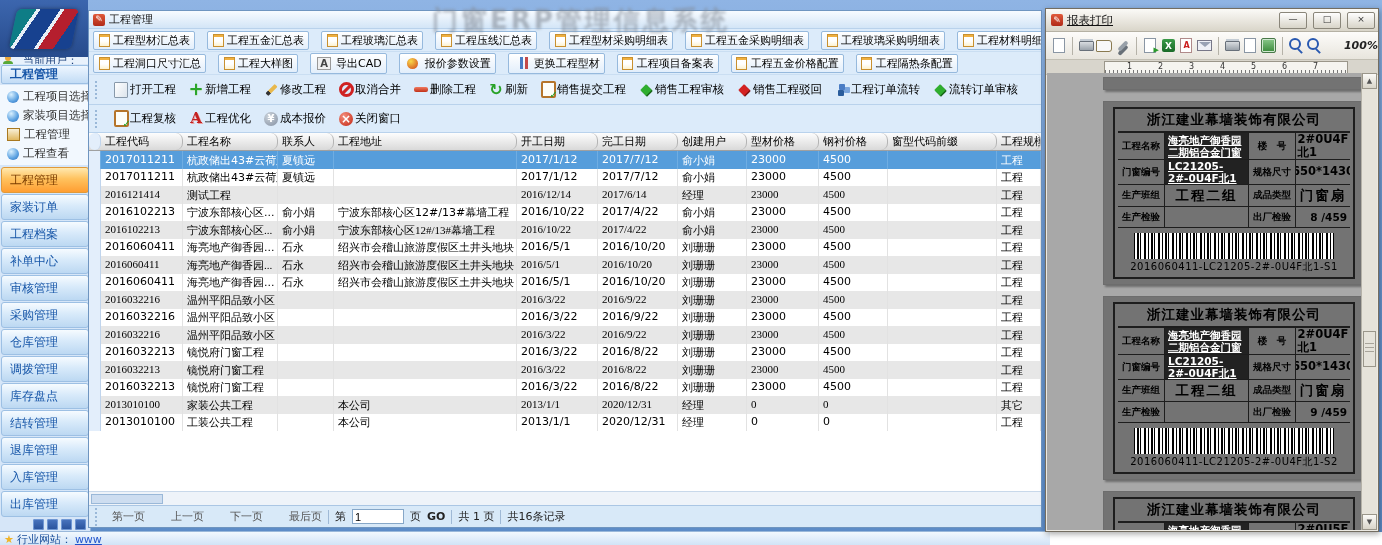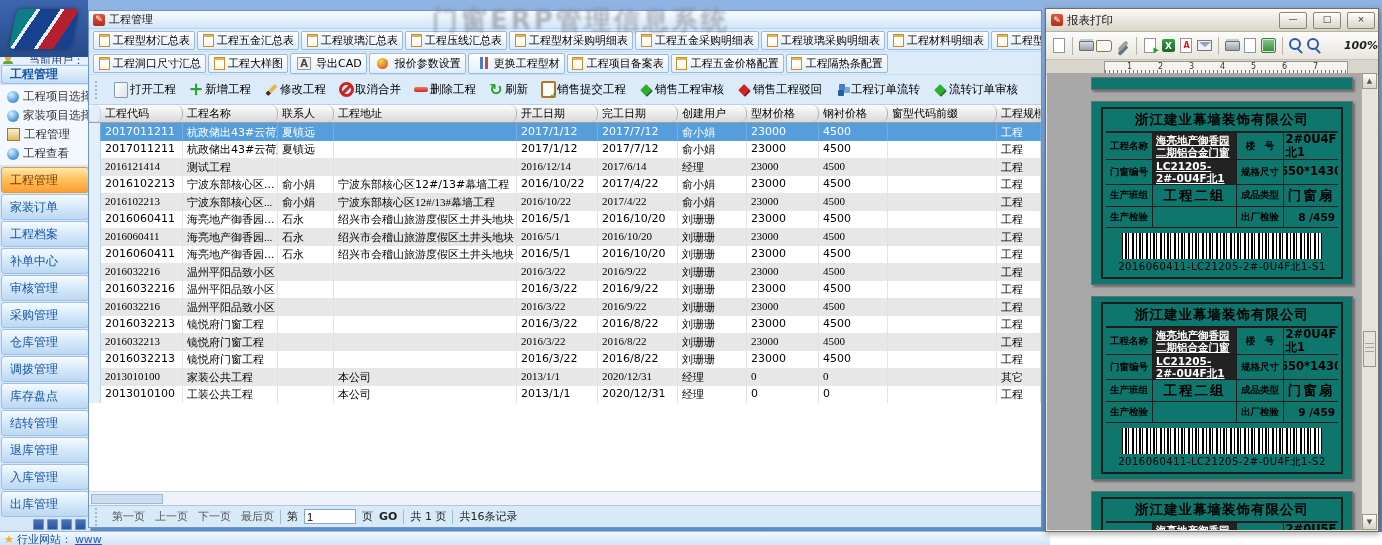--- a/index.html
+++ b/index.html
@@ -10,21 +10,21 @@
     background:linear-gradient(#8fb4e4,#6b97d0 40%,#5d8cc7);}
   
   #logo{position:absolute;left:0;top:0;width:88px;height:57px;
     background:linear-gradient(#3c66ae,#274b8c);display:flex;align-items:center;justify-content:center;}
   .emblem{width:62px;height:40px;border-radius:5px;transform:skewX(-12deg);
     background:linear-gradient(115deg,#0e7d86 0 24%,#e8f0f8 24% 29%,#17418f 29% 54%,#e8f0f8 54% 59%,#b51f2e 59% 78%,#17418f 78% 100%);
     box-shadow:0 0 4px rgba(0,0,0,.4);}
   
   #sidebar{position:absolute;left:0;top:57px;width:90px;height:474px;background:#d6e6f8;
     border-right:1px solid #8fb0d8;display:flex;flex-direction:column;overflow:hidden;}
-  #sb-user{height:18px;display:flex;align-items:center;gap:16px;font-size:11px;color:#1a3f7a;
+  #sb-user{height:18px;display:flex;align-items:center;gap:10px;font-size:11px;color:#1a3f7a;
     background:#e9f2fc;padding-left:3px;white-space:nowrap;overflow:hidden;}
   .person-icon{width:10px;height:12px;position:relative;flex:0 0 auto;}
   .person-icon::before{content:"";position:absolute;left:2px;top:0;width:6px;height:6px;border-radius:50%;background:#e8a63a;}
   .person-icon::after{content:"";position:absolute;left:0;top:6px;width:10px;height:6px;border-radius:3px 3px 0 0;background:#58a838;}
   #sb-panel-header{height:22px;display:flex;align-items:center;padding-left:8px;font-size:12px;font-weight:bold;
     color:#1756a8;background:linear-gradient(#eef6ff,#c2dcf5);border:1px solid #9dc0e4;border-radius:2px;margin:1px;}
   #sb-items{background:#f2f8fe;padding:2px 0;}
   .sb-item{height:19px;display:flex;align-items:center;gap:4px;padding-left:7px;font-size:11.5px;color:#333;
     white-space:nowrap;overflow:hidden;cursor:default;}
   .sic{flex:0 0 auto;display:inline-block;}
@@ -43,21 +43,21 @@
     display:flex;align-items:center;gap:3px;font-size:11px;color:#1a4f9a;padding-left:4px;z-index:5;}
   .star-ic{color:#f0b429;font-size:11px;line-height:1;}
   #statusbar a{color:#2255cc;text-decoration:underline;font-size:11px;}
   
   #childwin{position:absolute;left:88px;top:10px;width:954px;height:518px;background:#dcebfa;
     border:1px solid #6f95c0;box-sizing:border-box;display:flex;flex-direction:column;overflow:hidden;}
   #cw-title{height:17px;flex:0 0 auto;display:flex;align-items:center;gap:4px;padding-left:4px;
     background:linear-gradient(#f7fbff,#d3e5f7);border-bottom:1px solid #b9d2ec;font-size:11px;color:#111;}
   .cw-ico{width:12px;height:12px;border-radius:2px;background:linear-gradient(#e05a3a,#b02a18);
     color:#fff;font-size:9px;display:flex;align-items:center;justify-content:center;line-height:1;}
-  .tabrow{height:22px;flex:0 0 auto;display:flex;align-items:center;gap:2px;padding-left:4px;
+  .tabrow{height:22px;flex:0 0 auto;display:flex;align-items:center;gap:12px;padding-left:4px;
     background:#dcebfa;border-bottom:1px solid #cadef2;white-space:nowrap;overflow:hidden;}
   .tab{display:inline-flex;align-items:center;gap:3px;padding:1px 4px;font-size:11px;color:#000;
     background:linear-gradient(#ffffff,#e2eefb);border:1px solid #96b9dd;border-radius:2px;cursor:pointer;flex:0 0 auto;}
   .toolrow{flex:0 0 auto;display:flex;align-items:center;gap:1px;padding-left:6px;background:#dcebfa;
     border-bottom:1px solid #b9d2ec;white-space:nowrap;overflow:hidden;}
   .toolrow.big{height:29px;}
   .toolrow.small{height:27px;}
   .grip{width:4px;height:18px;border-left:2px dotted #9ab8d8;margin-right:5px;flex:0 0 auto;}
   .tbtn{display:inline-flex;align-items:center;gap:0;padding:2px 5px;font-size:11.5px;color:#000;cursor:pointer;flex:0 0 auto;}
   
@@ -102,34 +102,34 @@
   .cell{font-size:11px;color:#000;padding:1.5px 0 0 4px;border-right:1px solid #e2e2e2;overflow:hidden;}
   .sel-col{background:#e3eefb;border-right:1px solid #c0d4ec;}
   .trow.alt{background:#e7e7e7;font-family:Liberation Serif, serif;}
   .trow.sel{background:#569ddb;}
   .trow.sel .cell{color:#fff;border-right-color:#6fAde2;}
   
   #hscroll{flex:0 0 13px;background:#eef3f9;border-top:1px solid #c8d8ea;position:relative;}
   #hscroll .thumb{position:absolute;left:2px;top:2px;width:70px;height:8px;background:#cdddf0;border:1px solid #9ab8d8;}
   #pager{flex:0 0 21px;background:#d8e9f8;border-top:1px solid #aac6e4;display:flex;align-items:center;
     font-size:11px;color:#222;padding-left:6px;gap:6px;white-space:nowrap;overflow:hidden;}
-  #pager-nav{display:inline-flex;gap:10px;color:#555;align-items:center;}
+  #pager-nav{display:inline-flex;gap:26px;color:#555;align-items:center;}
   .pnav{cursor:pointer;}
   .psep{width:1px;height:14px;background:#9fb9d6;}
   #page-input{width:46px;height:13px;font-size:11px;border:1px solid #86a7c8;padding:0 2px;}
   #go-btn{font-weight:bold;cursor:pointer;}
   
   #erp-mark{position:absolute;left:432px;top:3px;z-index:60;font-size:26px;font-weight:bold;letter-spacing:3px;
     color:rgba(130,138,150,.6);filter:blur(1.6px);pointer-events:none;}
   
   #rptwin{position:absolute;left:1045px;top:8px;width:334px;height:524px;z-index:100;background:#ece9e2;
     border:1px solid #736d61;box-sizing:border-box;box-shadow:1px 2px 6px rgba(0,0,0,.35);overflow:hidden;}
   #rw-title{height:22px;display:flex;align-items:center;gap:4px;padding:0 3px 0 5px;
     background:linear-gradient(#fbfaf7,#d9d5c9);border-bottom:1px solid #b5b1a4;font-size:11.5px;color:#111;}
-  #rw-title .title-text{flex:1;}
+  #rw-title .title-text{flex:1;text-decoration:underline;}
   .wbtn{width:26px;height:15px;margin-left:2px;border:1px solid #8a867a;border-radius:2px;font-size:9px;line-height:13px;
     text-align:center;color:#333;background:linear-gradient(#fefefe,#d8d4c8);cursor:pointer;}
   #rpt-toolbar{height:27px;display:flex;align-items:center;padding-left:4px;gap:1px;
     background:linear-gradient(#fdfcfa,#e8e5dd);border-bottom:1px solid #c2bfb4;}
   .rsep{width:1px;height:18px;background:#b5b2a8;margin:0 4px;}
   .rzoom{font-size:11px;font-weight:bold;color:#222;margin-left:20px;font-style:italic;}
   .ric{width:19px;height:17px;display:inline-flex;align-items:center;justify-content:center;position:relative;cursor:pointer;}
   .ric-page::before,.ric-page2::before{content:"";width:10px;height:13px;background:#fff;border:1px solid #8a96a4;}
   .ric-printer::before,.ric-printer2::before{content:"";width:13px;height:8px;border-radius:1px;
     background:linear-gradient(#d8dce0,#9aa2aa);border:1px solid #68707a;box-shadow:0 -3px 0 -1px #c4ccd4;}
@@ -150,21 +150,21 @@
     background:linear-gradient(#8ac88a,#3a8a3a);box-shadow:inset 0 0 0 1px #cfe8cf;}
   .ric-zoom-in-icon::before,.ric-zoom-out-icon::before{content:"";width:8px;height:8px;border:2px solid #2858b0;border-radius:50%;margin:-3px 0 0 -3px;}
   .ric-zoom-in-icon::after,.ric-zoom-out-icon::after{content:"";position:absolute;width:6px;height:2px;background:#2858b0;
     transform:rotate(45deg);right:2px;bottom:2px;}
   #ruler-row{height:14px;background:#d8d5cc;position:relative;border-bottom:1px solid #c2bfb4;}
   #ruler{position:absolute;left:58px;top:1px;width:242px;height:11px;background:#f5f4f0;border:1px solid #9a968a;
     background-image:repeating-linear-gradient(90deg,#777 0 1px,transparent 1px 4px);
     background-size:100% 3px;background-position:0 100%;background-repeat:no-repeat;}
   .rnum{position:absolute;top:0;font-size:8px;color:#333;}
   #preview{position:absolute;left:1px;top:64px;right:16px;bottom:1px;background:#a8a8a8;overflow:hidden;}
-  .page{width:262px;margin-left:44px;background:#0f766e;border:1px solid #6d6d6d;box-shadow:2px 2px 2px rgba(0,0,0,.35);
+  .page{width:262px;margin-left:56px;background:#737373;border:1px solid #6d6d6d;box-shadow:2px 2px 2px rgba(0,0,0,.35);
     position:relative;box-sizing:border-box;}
   .pstrip{height:13px;margin-top:4px;}
   .label-page{margin-top:11px;padding:5px 9px 5px;}
   .linner{border:2px solid #1d1d1d;padding:0 3px 3px;}
   .company{font-family:"DejaVu Serif","Liberation Serif",serif;font-size:13.5px;font-weight:bold;text-align:center;
     letter-spacing:1px;padding:2px 0 2px;border-bottom:2px solid #1d1d1d;white-space:nowrap;overflow:hidden;}
   .ltable{display:grid;grid-template-columns:47px 84px 47px 1fr;grid-template-rows:27px 25px 22px 21px;}
   .lc{border-bottom:1px solid #1d1d1d;border-right:1px solid #1d1d1d;display:flex;align-items:center;overflow:hidden;}
   .lc:nth-child(4n){border-right:none;}
   .lc.lab{font-size:9.5px;font-weight:bold;justify-content:center;letter-spacing:0;padding:0 1px;text-align:center;}
@@ -377,20 +377,39 @@
           <span class="ic ic-reject-icon"></span>
           <span>销售工程驳回</span>
         </div>
         <div class="tbtn">
           <span class="ic ic-transfer-icon"></span>
           <span>工程订单流转</span>
         </div>
         <div class="tbtn">
           <span class="ic ic-approve-icon"></span>
           <span>流转订单审核</span>
+        </div>
+      </div>
+    <div id="tb2" class="toolrow small">
+        <span class="grip"></span>
+        <div class="tbtn">
+          <span class="ic ic-review-icon"></span>
+          <span>工程复核</span>
+        </div>
+        <div class="tbtn">
+          <span class="ic ic-optimize-icon"></span>
+          <span>工程优化</span>
+        </div>
+        <div class="tbtn">
+          <span class="ic ic-cost-icon"></span>
+          <span>成本报价</span>
+        </div>
+        <div class="tbtn">
+          <span class="ic ic-close-window-icon"></span>
+          <span>关闭窗口</span>
         </div>
       </div>
     <div id="tablewrap">
       <div id="thead" class="trow">
           <div class="hcell sel-col"></div>
           <div class="hcell">工程代码</div>
           <div class="hcell">工程名称</div>
           <div class="hcell">联系人</div>
           <div class="hcell">工程地址</div>
           <div class="hcell">开工日期</div>

